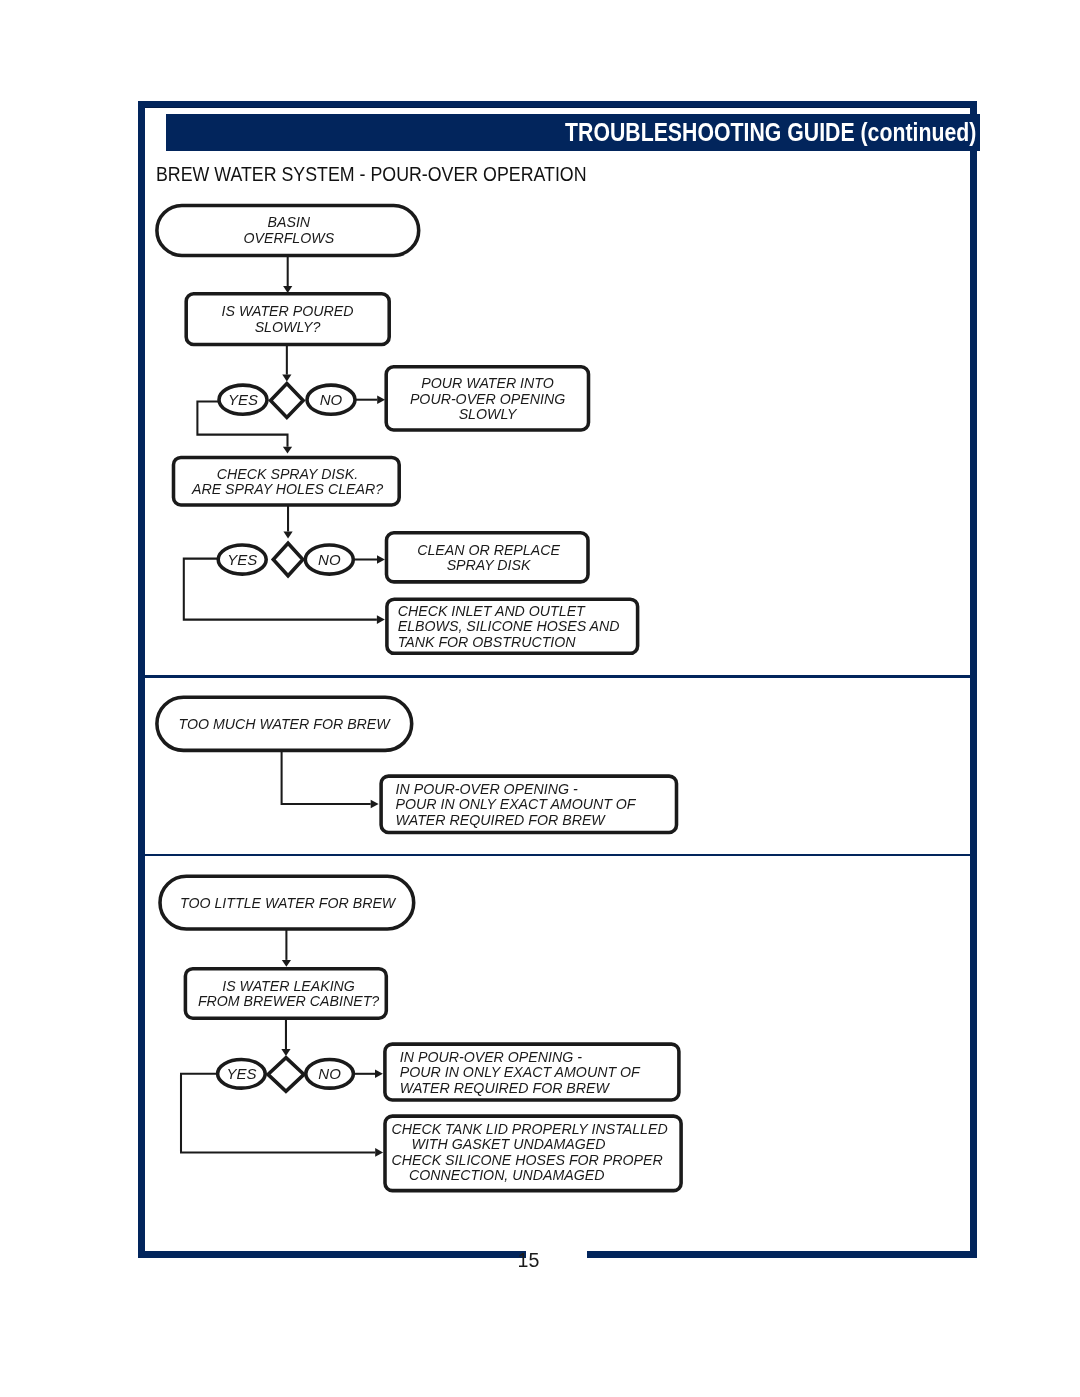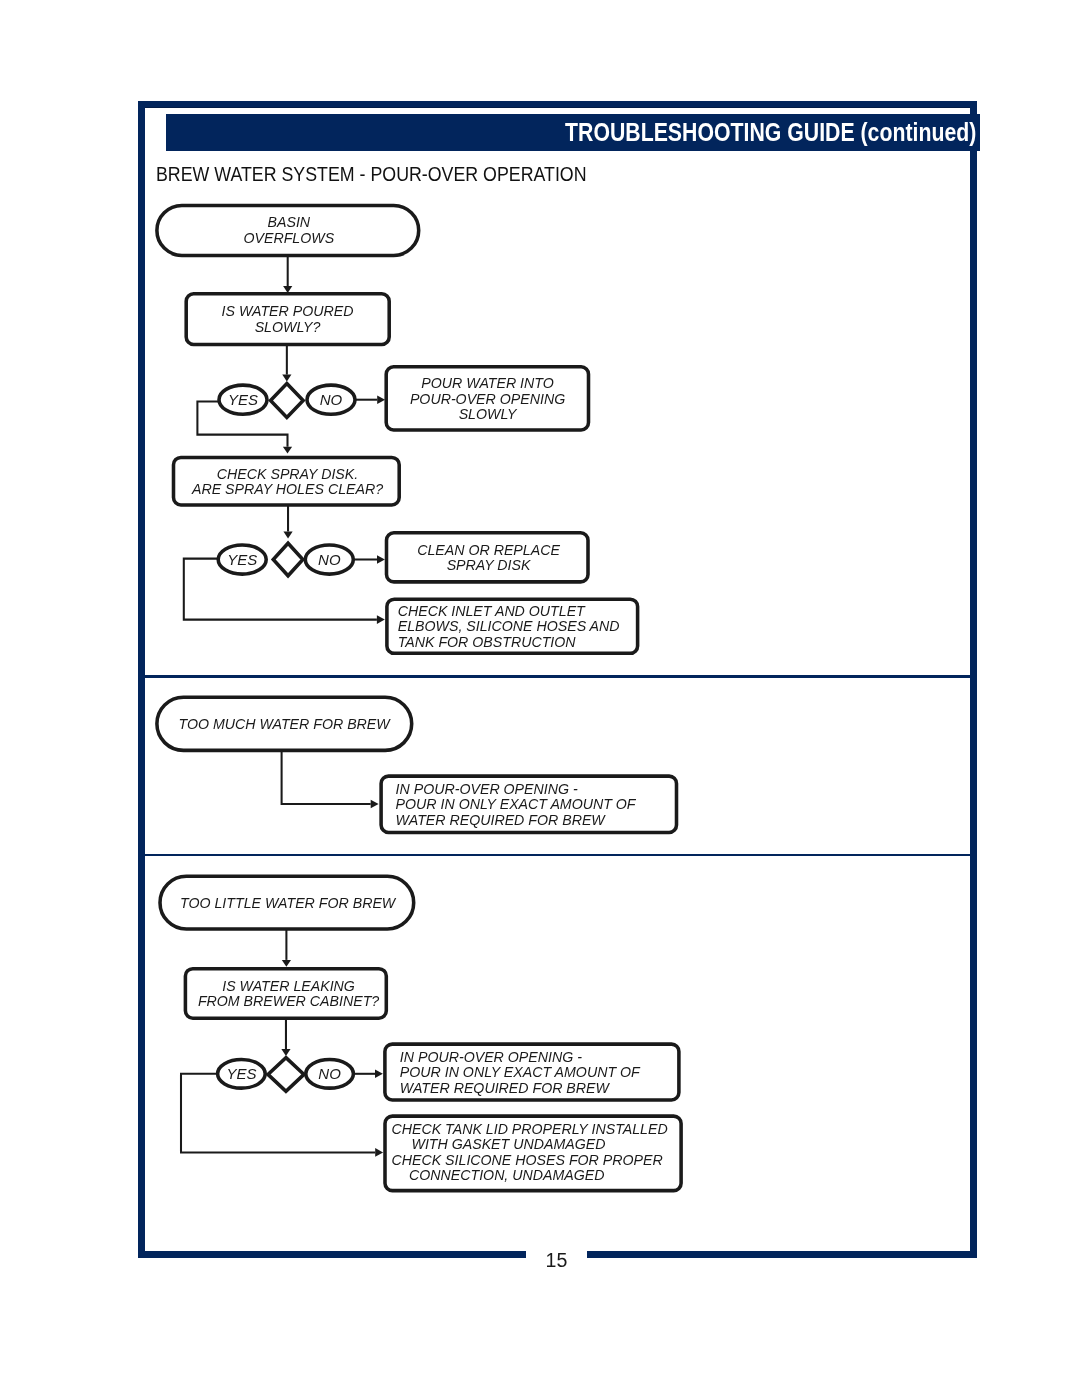--- a/index.html
+++ b/index.html
@@ -10,21 +10,21 @@
        filter:opacity(1);}
 
   
   .frame-top   {position:absolute;left:137.9px;top:100.9px;width:839.4px;height:6.8px;background:#02255c;}
   .frame-left  {position:absolute;left:137.9px;top:100.9px;width:6.8px;height:1157.2px;background:#02255c;}
   .frame-right {position:absolute;left:970.3px;top:100.9px;width:7.0px;height:1157.2px;background:#02255c;}
   .frame-bot-l {position:absolute;left:137.9px;top:1251.0px;width:387.8px;height:7.1px;background:#02255c;}
   .frame-bot-r {position:absolute;left:587.0px;top:1251.0px;width:390.3px;height:7.1px;background:#02255c;}
   .frame-inner-top{position:absolute;left:144.7px;top:106.6px;width:825.3px;height:1.2px;background:#011b47;}
 
-  .page-number{position:absolute;left:526px;top:1248.6px;width:61px;
+  .page-number{position:absolute;left:498px;top:1248.6px;width:61px;
       text-align:center;font-size:19.6px;color:#1a1a1a;line-height:22px;}
 
   
   .header-bar{position:absolute;left:150.1px;top:113.7px;width:813.8px;height:37px;
       background:#02255c;margin-left:16px;}
   .header-title{position:absolute;right:4px;top:3.6px;color:#fff;font-size:25px;
       font-weight:bold;line-height:31px;white-space:nowrap;
       transform:scaleX(0.851);transform-origin:100% 50%;
       filter:opacity(1);}
 

